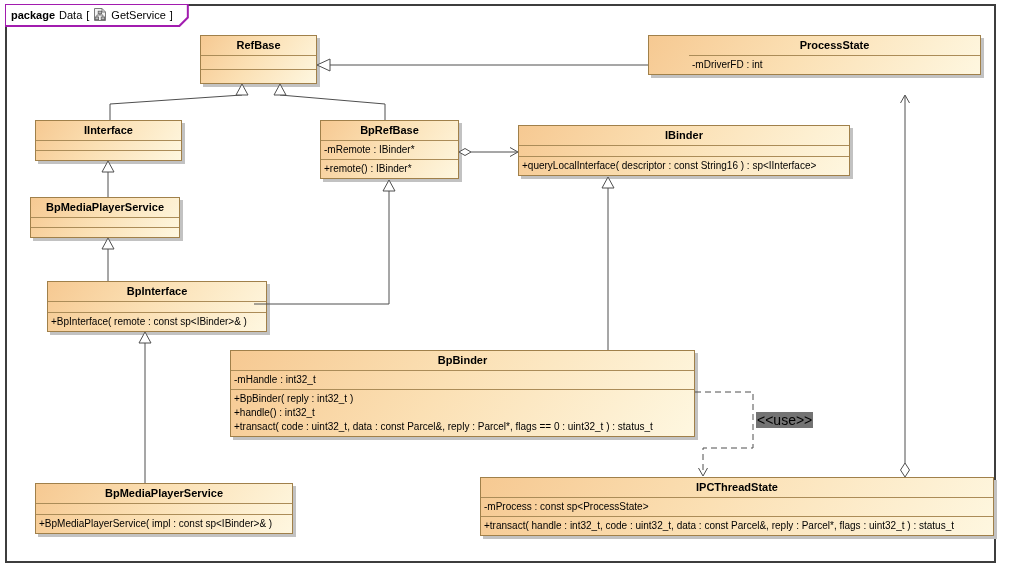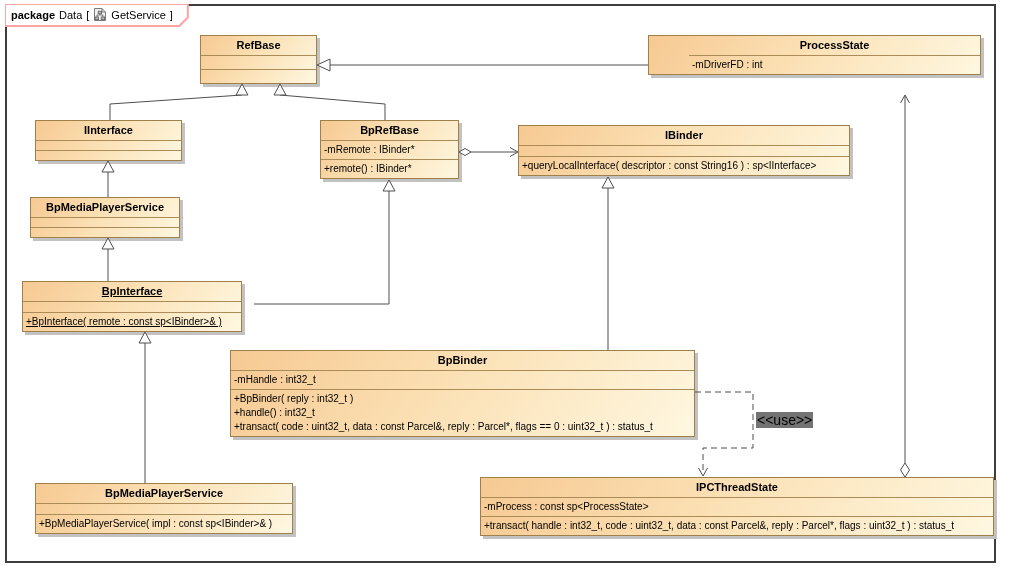--- a/index.html
+++ b/index.html
@@ -1,19 +1,19 @@
 <!DOCTYPE html>
 <html><head>
 <meta charset="utf-8">
 <style>
   html,body{margin:0;padding:0;background:#fff;font-family:"Liberation Sans",sans-serif;}
   #canvas{position:relative;width:1009px;height:574px;background:#fff;overflow:hidden;}
   .frame{position:absolute;left:5px;top:4px;width:987px;height:555px;border:2px solid #3d3d3d;background:#fff;}
   
-  .tab-outer{position:absolute;left:5px;top:4px;z-index:5;background:#fca5a5;
+  .tab-outer{position:absolute;left:5px;top:4px;z-index:5;background:#a21caf;
     clip-path:polygon(0 0,100% 0,100% calc(100% - 9px),calc(100% - 9px) 100%,0 100%);padding:1px 2px 2px 1px;}
   .tab-inner{background:#fff;display:flex;align-items:center;gap:4px;padding:2px 14px 3px 5px;height:15px;
     clip-path:polygon(0 0,100% 0,100% calc(100% - 8px),calc(100% - 8px) 100%,0 100%);}
   .tab-kw{font-weight:bold;font-size:11px;color:#000;}
   .tab-txt{font-size:11px;color:#000;}
   
   .uml-class{position:absolute;z-index:2;border:1px solid #a0804a;
     background:linear-gradient(125deg,#f6c992 0%,#fbe0b4 45%,#fef7e0 100%);
     box-shadow:3px 3px 0 0 #c2c2c2;}
   .uml-title{font-weight:bold;font-size:11px;color:#000;text-align:center;line-height:19px;height:19px;white-space:nowrap;overflow:hidden;}
@@ -90,21 +90,21 @@
       <div class="member">+queryLocalInterface( descriptor : const String16 ) : sp&lt;IInterface&gt;</div>
     </div>
   </div>
 
   <div class="uml-class" style="left:30px;top:197px;width:148px;">
     <div class="uml-title">BpMediaPlayerService</div>
     <div class="cmp e9"></div>
     <div class="cmp e9"></div>
   </div>
 
-  <div class="uml-class" style="left:22px;top:281px;width:218px;text-decoration:underline;">
+  <div class="uml-class" style="left:47px;top:281px;width:218px;">
     <div class="uml-title">BpInterface</div>
     <div class="cmp e10"></div>
     <div class="cmp pad">
       <div class="member">+BpInterface( remote : const sp&lt;IBinder&gt;&amp; )</div>
     </div>
   </div>
 
   <div class="uml-class" style="left:230px;top:350px;width:463px;">
     <div class="uml-title">BpBinder</div>
     <div class="cmp pad">

